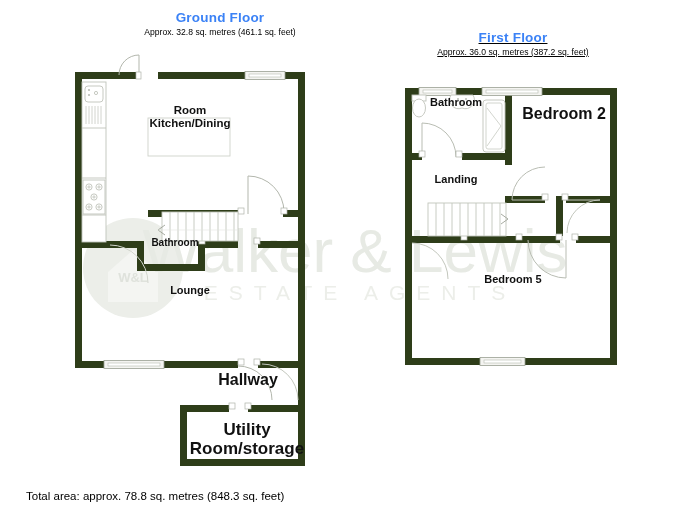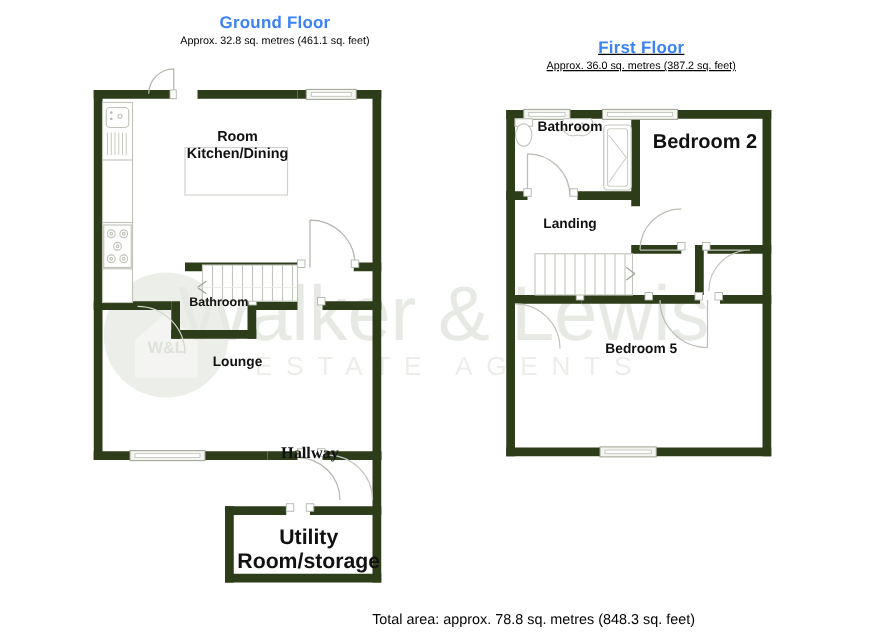--- a/index.html
+++ b/index.html
@@ -9,22 +9,22 @@
     font-family:"Liberation Sans", sans-serif;
     position:relative;
     overflow:hidden;
   }
   #canvas{position:absolute;inset:0;width:700px;height:509px;}
   .hdr{position:absolute;text-align:center;}
   .hdr .t{font-size:13.5px;font-weight:bold;color:#3b82f6;letter-spacing:.2px;}
   .hdr .s{font-size:8.6px;color:#000;margin-top:2px;}
   #gf-hdr{left:60px;top:10px;width:320px;}
   #ff-hdr{left:388px;top:30px;width:250px;text-decoration:underline;}
-  #total{position:absolute;left:0;top:490px;width:556px;text-align:right;
-         font-size:11.5px;color:#000;}
+  #total{position:absolute;left:0;top:490px;width:556px;text-align:left;
+         font-size:11.5px;color:#000;padding-left:26px;}
   .rl{position:absolute;font-weight:bold;color:#111;text-align:center;line-height:1.12;}
 </style>
 </head>
 <body>
 
 <div class="hdr" id="gf-hdr">
   <div class="t">Ground Floor</div>
   <div class="s">Approx. 32.8 sq. metres (461.1 sq. feet)</div>
 </div>
 <div class="hdr" id="ff-hdr">
@@ -288,21 +288,21 @@
 </div>
 
 <div class="rl" style="left:125px;top:237px;width:100px;font-size:10px;">
   <div>Bathroom</div>
 </div>
 
 <div class="rl" style="left:140px;top:284px;width:100px;font-size:11px;">
   <div>Lounge</div>
 </div>
 
-<div class="rl" style="left:198px;top:355px;width:100px;font-size:13px;font-family:Liberation Serif, serif;">
+<div class="rl" style="left:198px;top:371px;width:100px;font-size:16px;">
   <div>Hallway</div>
 </div>
 
 <div class="rl" style="left:187px;top:420px;width:120px;font-size:17px;">
   <div>Utility</div>
   <div>Room/storage</div>
 </div>
 
 <div class="rl" style="left:411px;top:96px;width:90px;font-size:11px;">
   <div>Bathroom</div>

